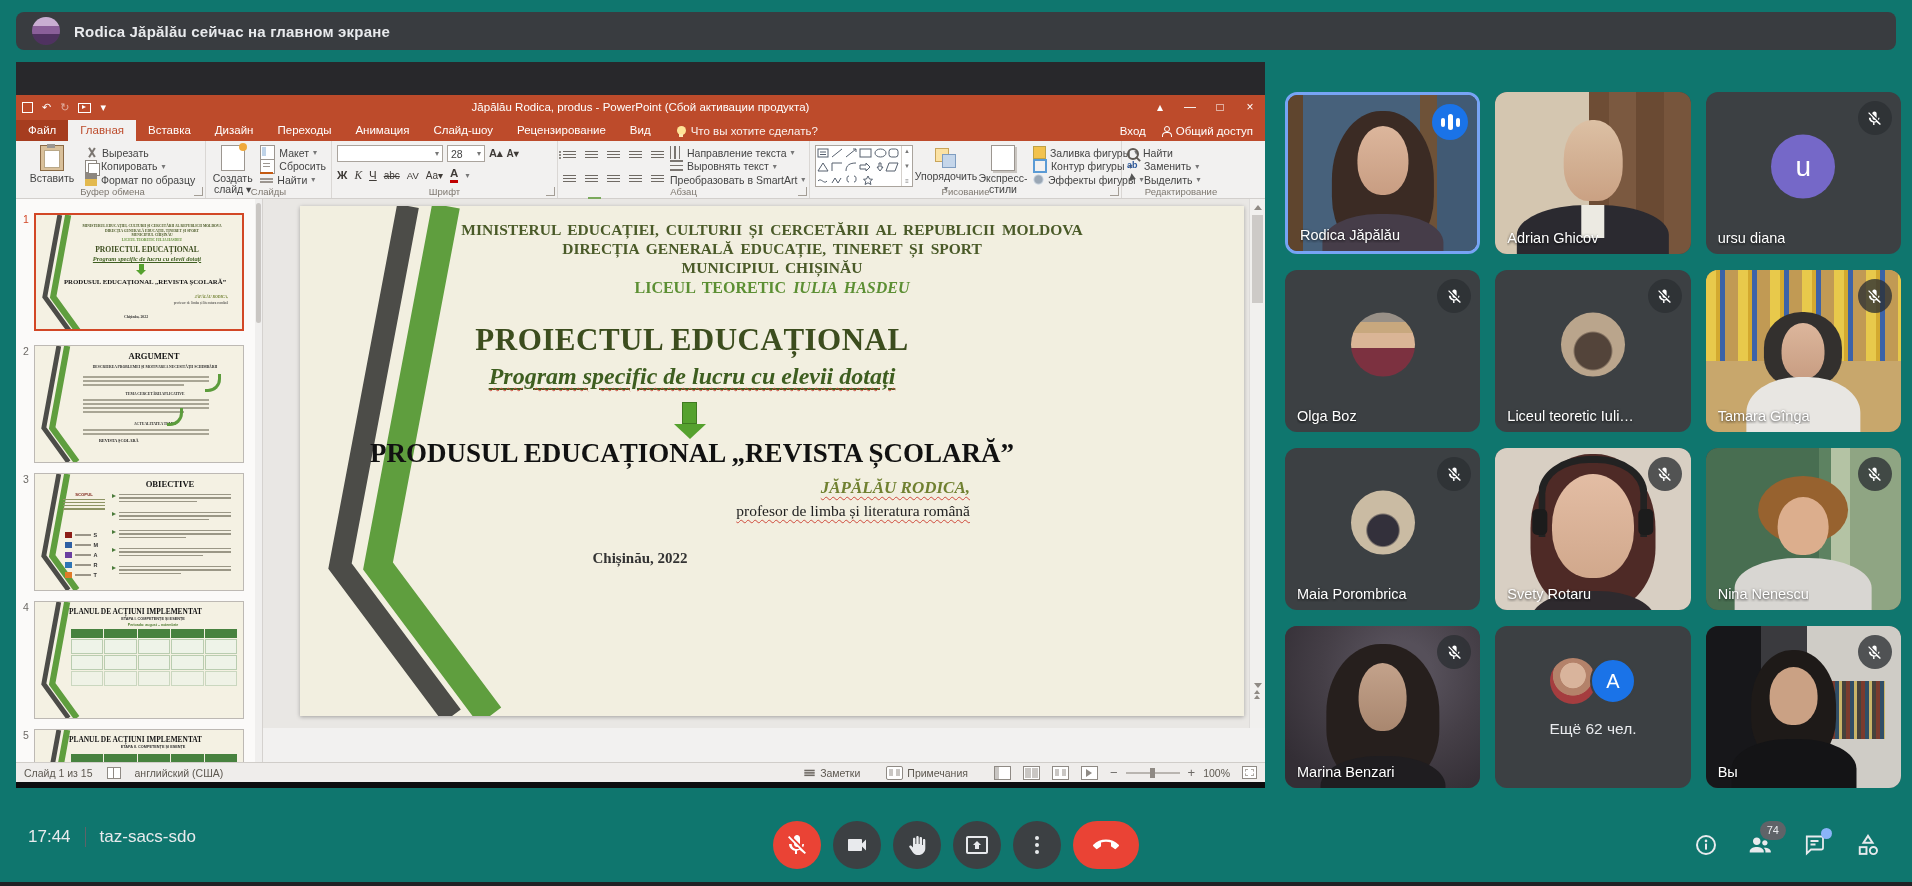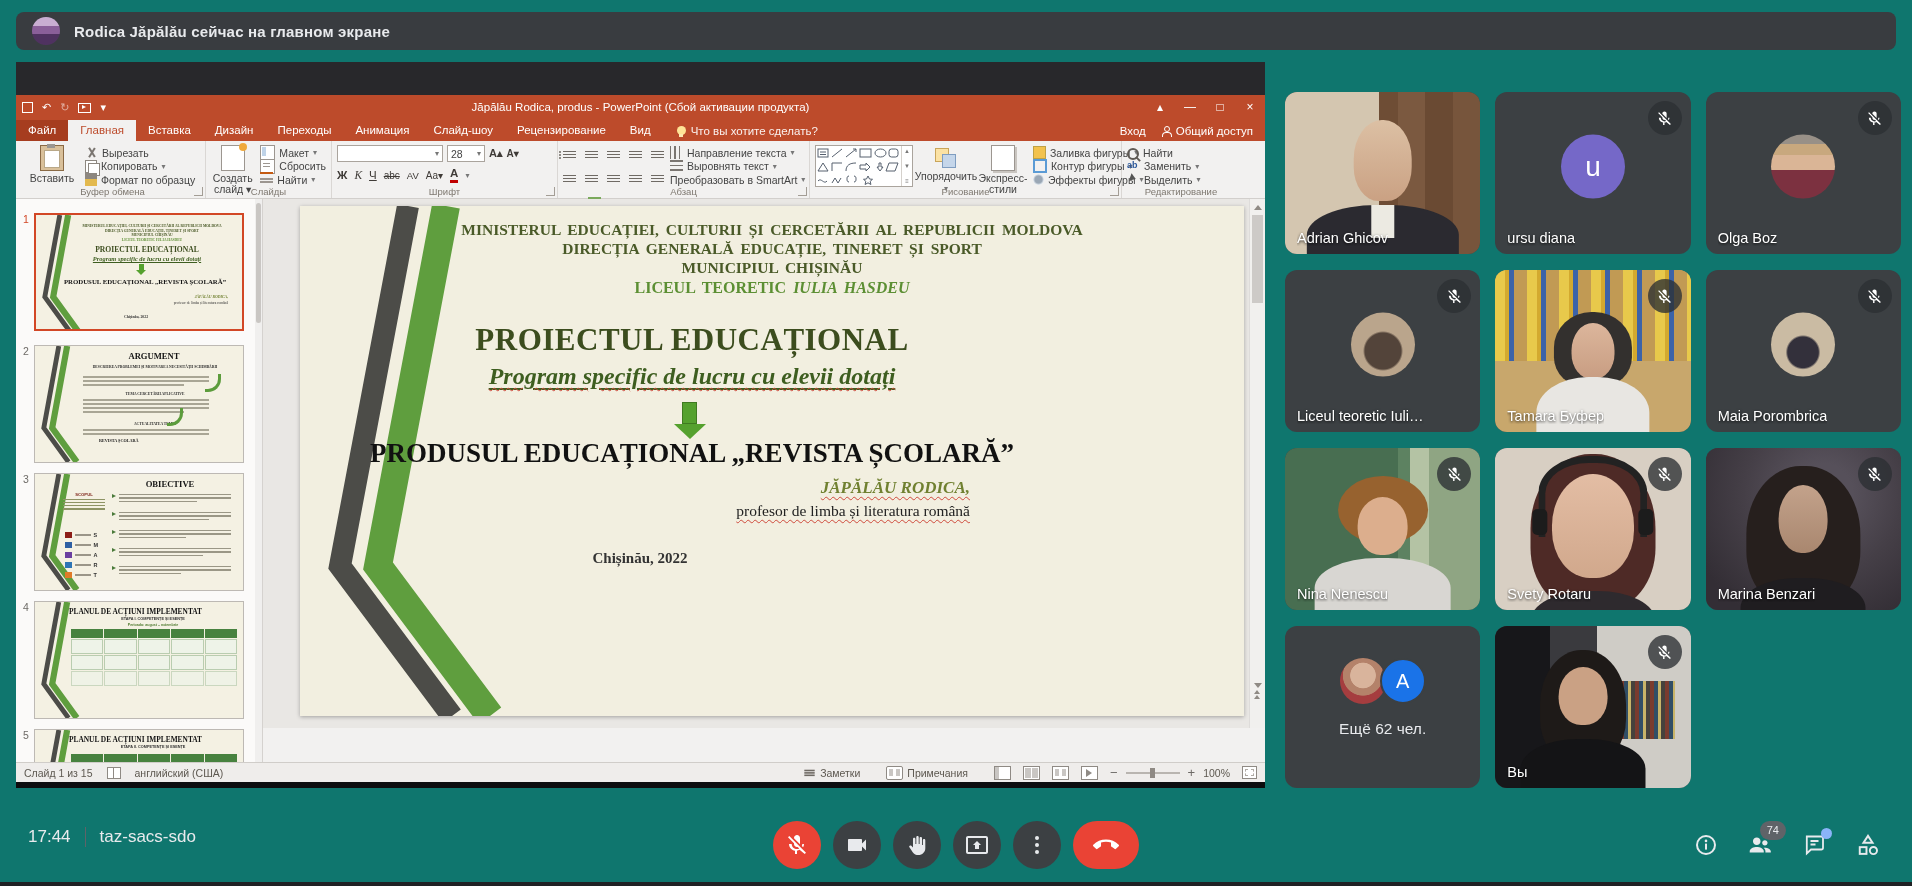--- a/index.html
+++ b/index.html
@@ -831,20 +831,33 @@
             <span>100%</span>
           </span>
           <span class="fitw"></span>
         </span>
       </div>
     </div>
   </div>
 
   <div class="tiles">
 
+    <div class="tile speaking">
+      <div class="scene s-rodica">
+          <i class="p-hair"></i>
+          <i class="p-face"></i>
+          <i class="p-body"></i>
+        </div>
+      <div class="audio-ind">
+          <span></span>
+          <span></span>
+          <span></span>
+        </div>
+      <div class="tile-name">Rodica Jăpălău</div>
+    </div>
 
     <div class="tile">
       <div class="scene s-adrian">
           <i class="p-face"></i>
           <i class="p-body"></i>
           <i class="p-shirt"></i>
         </div>
       <div class="tile-name">Adrian Ghicov</div>
     </div>
 
@@ -882,60 +895,60 @@
       <div class="scene s-tamara">
           <i class="p-hair"></i>
           <i class="p-face"></i>
           <i class="p-body"></i>
         </div>
       <div class="mute">
           <svg width="17" height="17" viewBox="0 0 24 24">
             <path fill="#fff" d="M19 11h-1.7c0 .74-.16 1.43-.43 2.05l1.23 1.23c.56-.98.9-2.09.9-3.28zm-4.02.17c0-.06.02-.11.02-.17V5c0-1.66-1.34-3-3-3S9 3.34 9 5v.18l5.98 5.99zM4.27 3 3 4.27l6.01 6.01V11c0 1.66 1.33 3 2.99 3 .22 0 .44-.03.65-.08l1.66 1.66c-.71.33-1.5.52-2.31.52-2.76 0-5.3-2.1-5.3-5.1H4c0 3.41 2.72 6.23 6 6.72V21h2v-3.28c.91-.13 1.77-.45 2.54-.9L19.73 21 21 19.73 4.27 3z"></path>
           </svg>
         </div>
-      <div class="tile-name">Tamara Буфер</div>
+      <div class="tile-name">Tamara Gînga</div>
     </div>
 
     <div class="tile">
       <div class="mute">
           <svg width="17" height="17" viewBox="0 0 24 24">
             <path fill="#fff" d="M19 11h-1.7c0 .74-.16 1.43-.43 2.05l1.23 1.23c.56-.98.9-2.09.9-3.28zm-4.02.17c0-.06.02-.11.02-.17V5c0-1.66-1.34-3-3-3S9 3.34 9 5v.18l5.98 5.99zM4.27 3 3 4.27l6.01 6.01V11c0 1.66 1.33 3 2.99 3 .22 0 .44-.03.65-.08l1.66 1.66c-.71.33-1.5.52-2.31.52-2.76 0-5.3-2.1-5.3-5.1H4c0 3.41 2.72 6.23 6 6.72V21h2v-3.28c.91-.13 1.77-.45 2.54-.9L19.73 21 21 19.73 4.27 3z"></path>
           </svg>
         </div>
       <div class="av av-maia"></div>
       <div class="tile-name">Maia Porombrica</div>
-    </div>
-
-    <div class="tile">
-      <div class="scene s-nina">
-          <i class="p-hair"></i>
-          <i class="p-face"></i>
-          <i class="p-body"></i>
-        </div>
-      <div class="mute">
-          <svg width="17" height="17" viewBox="0 0 24 24">
-            <path fill="#fff" d="M19 11h-1.7c0 .74-.16 1.43-.43 2.05l1.23 1.23c.56-.98.9-2.09.9-3.28zm-4.02.17c0-.06.02-.11.02-.17V5c0-1.66-1.34-3-3-3S9 3.34 9 5v.18l5.98 5.99zM4.27 3 3 4.27l6.01 6.01V11c0 1.66 1.33 3 2.99 3 .22 0 .44-.03.65-.08l1.66 1.66c-.71.33-1.5.52-2.31.52-2.76 0-5.3-2.1-5.3-5.1H4c0 3.41 2.72 6.23 6 6.72V21h2v-3.28c.91-.13 1.77-.45 2.54-.9L19.73 21 21 19.73 4.27 3z"></path>
-          </svg>
-        </div>
-      <div class="tile-name">Nina Nenescu</div>
     </div>
 
     <div class="tile">
       <div class="scene s-svety">
           <i class="p-hair"></i>
           <i class="p-face"></i>
           <i class="p-body"></i>
           <i class="hp"></i>
         </div>
       <div class="mute">
           <svg width="17" height="17" viewBox="0 0 24 24">
             <path fill="#fff" d="M19 11h-1.7c0 .74-.16 1.43-.43 2.05l1.23 1.23c.56-.98.9-2.09.9-3.28zm-4.02.17c0-.06.02-.11.02-.17V5c0-1.66-1.34-3-3-3S9 3.34 9 5v.18l5.98 5.99zM4.27 3 3 4.27l6.01 6.01V11c0 1.66 1.33 3 2.99 3 .22 0 .44-.03.65-.08l1.66 1.66c-.71.33-1.5.52-2.31.52-2.76 0-5.3-2.1-5.3-5.1H4c0 3.41 2.72 6.23 6 6.72V21h2v-3.28c.91-.13 1.77-.45 2.54-.9L19.73 21 21 19.73 4.27 3z"></path>
           </svg>
         </div>
       <div class="tile-name">Svety Rotaru</div>
+    </div>
+
+    <div class="tile">
+      <div class="scene s-nina">
+          <i class="p-hair"></i>
+          <i class="p-face"></i>
+          <i class="p-body"></i>
+        </div>
+      <div class="mute">
+          <svg width="17" height="17" viewBox="0 0 24 24">
+            <path fill="#fff" d="M19 11h-1.7c0 .74-.16 1.43-.43 2.05l1.23 1.23c.56-.98.9-2.09.9-3.28zm-4.02.17c0-.06.02-.11.02-.17V5c0-1.66-1.34-3-3-3S9 3.34 9 5v.18l5.98 5.99zM4.27 3 3 4.27l6.01 6.01V11c0 1.66 1.33 3 2.99 3 .22 0 .44-.03.65-.08l1.66 1.66c-.71.33-1.5.52-2.31.52-2.76 0-5.3-2.1-5.3-5.1H4c0 3.41 2.72 6.23 6 6.72V21h2v-3.28c.91-.13 1.77-.45 2.54-.9L19.73 21 21 19.73 4.27 3z"></path>
+          </svg>
+        </div>
+      <div class="tile-name">Nina Nenescu</div>
     </div>
 
     <div class="tile">
       <div class="scene s-marina">
           <i class="p-hair"></i>
           <i class="p-face"></i>
           <i class="p-body"></i>
         </div>
       <div class="mute">
           <svg width="17" height="17" viewBox="0 0 24 24">

